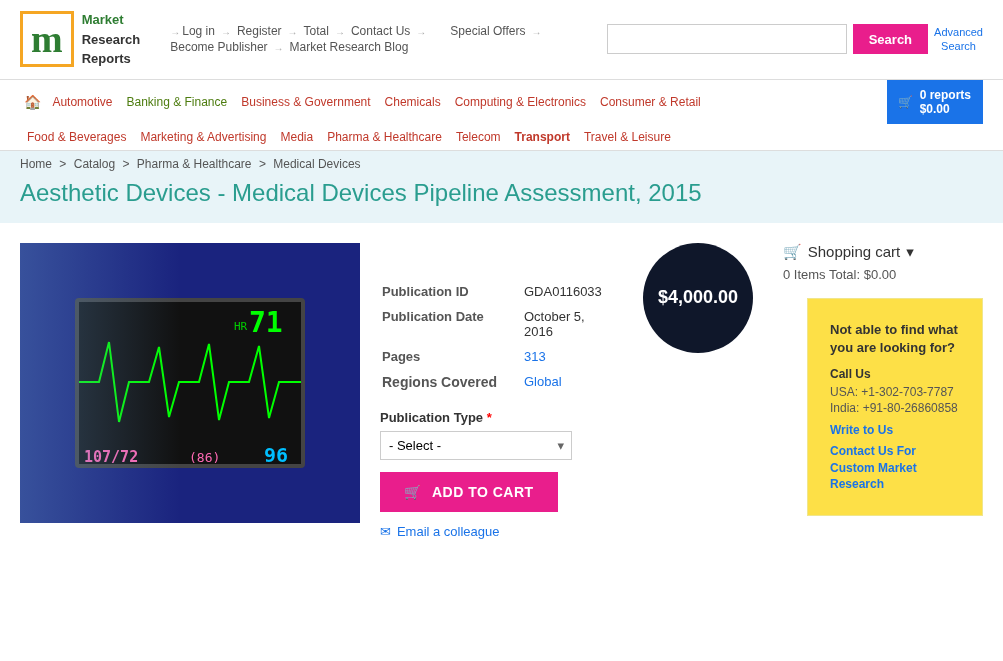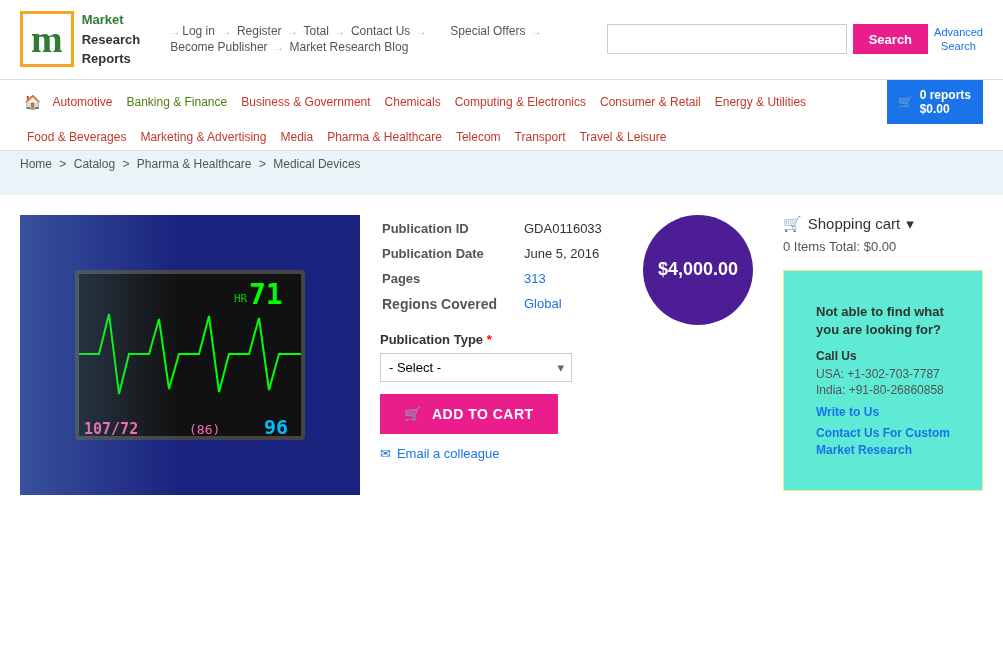--- a/index.html
+++ b/index.html
@@ -46,50 +46,50 @@
 
 <div style="background:#fff;padding:0 20px;border-bottom:1px solid #ddd;">
   <div style="display:flex;align-items:center;flex-wrap:wrap;">
     <span style="color:#888;font-size:14px;padding:6px 4px;">🏠</span>
     <a href="#" style="color:#c0392b;font-size:12px;text-decoration:none;padding:6px 7px;">Automotive</a>
     <a href="#" style="color:#4d7c0f;font-size:12px;text-decoration:none;padding:6px 7px;">Banking &amp; Finance</a>
     <a href="#" style="color:#c0392b;font-size:12px;text-decoration:none;padding:6px 7px;">Business &amp; Government</a>
     <a href="#" style="color:#c0392b;font-size:12px;text-decoration:none;padding:6px 7px;">Chemicals</a>
     <a href="#" style="color:#c0392b;font-size:12px;text-decoration:none;padding:6px 7px;">Computing &amp; Electronics</a>
     <a href="#" style="color:#c0392b;font-size:12px;text-decoration:none;padding:6px 7px;">Consumer &amp; Retail</a>
-    <a href="#" style="color:#c0392b;font-size:12px;text-decoration:none;padding:6px 7px;">Energy &amp; Utilities</a>
     <div style="background:#1a73e8;color:#fff;padding:8px 12px;margin-left:auto;display:flex;align-items:center;gap:6px;font-size:12px;font-weight:bold;cursor:pointer;white-space:nowrap;">
       <span>🛒</span>
       <div>
         <div>0 reports</div>
         <div>$0.00</div>
       </div>
     </div>
   </div>
   <div style="display:flex;flex-wrap:wrap;">
     <a href="#" style="color:#c0392b;font-size:12px;text-decoration:none;padding:6px 7px;">Food &amp; Beverages</a>
     <a href="#" style="color:#c0392b;font-size:12px;text-decoration:none;padding:6px 7px;">Marketing &amp; Advertising</a>
     <a href="#" style="color:#c0392b;font-size:12px;text-decoration:none;padding:6px 7px;">Media</a>
     <a href="#" style="color:#c0392b;font-size:12px;text-decoration:none;padding:6px 7px;">Pharma &amp; Healthcare</a>
     <a href="#" style="color:#c0392b;font-size:12px;text-decoration:none;padding:6px 7px;">Telecom</a>
-    <a href="#" style="color:#c0392b;font-size:12px;text-decoration:none;padding:6px 7px;">Transport</a>
+    <a href="#" style="color:#c0392b;font-size:12px;text-decoration:none;padding:6px 7px;font-weight:bold;">Transport</a>
     <a href="#" style="color:#c0392b;font-size:12px;text-decoration:none;padding:6px 7px;">Travel &amp; Leisure</a>
   </div>
 </div>
 
 <div style="background:#e8f4f8;padding:6px 20px 16px;">
   <div style="font-size:12px;color:#555;margin-bottom:8px;">
     <a href="#" style="color:#555;text-decoration:none;">Home</a>
     <span style="margin:0 4px;">&gt;</span>
     <a href="#" style="color:#555;text-decoration:none;">Catalog</a>
     <span style="margin:0 4px;">&gt;</span>
     <a href="#" style="color:#555;text-decoration:none;">Pharma &amp; Healthcare</a>
     <span style="margin:0 4px;">&gt;</span>
     <span style="color:#555;">Medical Devices</span>
   </div>
+  <h1 style="font-size:24px;color:#2a9d8f;font-weight:normal;">Aesthetic Devices - Medical Devices Pipeline Assessment, 2015</h1>
 </div>
 
 <div style="display:flex;gap:20px;padding:20px;background:#fff;align-items:flex-start;">
 
   <div style="width:340px;flex-shrink:0;">
     <div style="width:340px;height:280px;background:#1a237e;position:relative;overflow:hidden;">
 
       <div style="position:absolute;left:50%;top:50%;transform:translate(-50%,-50%);width:230px;height:170px;background:#111;border:4px solid #444;border-radius:4px;overflow:hidden;">
 
         <svg width="230" height="170" style="position:absolute;top:0;left:0;">
@@ -99,30 +99,30 @@
           <text x="5" y="160" fill="#ff69b4" font-size="15" font-family="monospace" font-weight="bold">107/72</text>
           <text x="110" y="160" fill="#ff69b4" font-size="13" font-family="monospace">(86)</text>
           <text x="185" y="160" fill="#00bfff" font-size="20" font-family="monospace" font-weight="bold">96</text>
         </svg>
       </div>
 
       <div style="position:absolute;left:0;top:0;width:160px;height:280px;background:linear-gradient(to right,rgba(100,150,200,0.4),transparent);"></div>
     </div>
   </div>
 
-  <div style="flex:1;">
+  <div style="flex:1;margin-top:35px;">
     <table style="margin-bottom:14px;">
       <tbody>
           <tr>
         <td style="color:#555;font-weight:bold;font-size:13px;padding:4px 8px 4px 0;width:140px;vertical-align:top;">Publication ID</td>
         <td style="font-size:13px;padding:4px 0;">GDA0116033</td>
       </tr>
       <tr>
         <td style="color:#555;font-weight:bold;font-size:13px;padding:4px 8px 4px 0;vertical-align:top;">Publication Date</td>
-        <td style="font-size:13px;padding:4px 0;">June 5, 2016</td>
+        <td style="font-size:13px;padding:4px 0;">October 5, 2016</td>
       </tr>
       <tr>
         <td style="color:#555;font-weight:bold;font-size:13px;padding:4px 8px 4px 0;vertical-align:top;">Pages</td>
         <td style="font-size:13px;padding:4px 0;color:#1a73e8;">313</td>
       </tr>
       <tr>
         <td style="color:#555;font-weight:bold;font-size:14px;padding:4px 8px 4px 0;vertical-align:top;">Regions Covered</td>
         <td style="font-size:13px;padding:4px 0;color:#1a73e8;">Global</td>
       </tr>
     </tbody>
@@ -146,38 +146,38 @@
       </button>
     </div>
 
     <a href="#" style="color:#1a73e8;font-size:13px;text-decoration:none;display:flex;align-items:center;gap:6px;">
       <span>✉</span>
       <span>Email a colleague</span>
     </a>
   </div>
 
   <div style="display:flex;flex-direction:column;align-items:center;margin:0 10px;flex-shrink:0;">
-    <div style="width:110px;height:110px;border-radius:50%;background:#4c1d95;display:flex;align-items:center;justify-content:center;color:#fff;font-size:18px;font-weight:bold;text-align:center;">
+    <div style="width:110px;height:110px;border-radius:50%;background:#0f172a;display:flex;align-items:center;justify-content:center;color:#fff;font-size:18px;font-weight:bold;text-align:center;">
       <span>$4,000.00</span>
     </div>
   </div>
 
   <div style="width:200px;flex-shrink:0;">
     <div style="margin-bottom:16px;">
       <div style="display:flex;align-items:center;gap:6px;font-size:15px;color:#333;margin-bottom:6px;cursor:pointer;">
         <span>🛒</span>
         <span>Shopping cart</span>
         <span>▾</span>
       </div>
       <div style="font-size:13px;color:#555;">
         <span>0 Items</span><span>  </span><span>Total: $0.00</span>
       </div>
     </div>
 
-    <div style="background:#5eead4;border:1px solid #f0e68c;padding:32px;font-size:12px;">
+    <div style="background:#fde047;border:1px solid #f0e68c;padding:22px;font-size:12px;margin-left:24px;">
       <h3 style="font-size:13px;color:#333;margin-bottom:10px;font-weight:bold;line-height:1.4;">Not able to find what you are looking for?</h3>
       <div style="font-weight:bold;color:#333;margin-bottom:4px;">Call Us</div>
       <div style="color:#555;margin-bottom:2px;">USA: +1-302-703-7787</div>
       <div style="color:#555;margin-bottom:8px;">India: +91-80-26860858</div>
       <a href="#" style="color:#1a73e8;font-weight:bold;display:block;margin-bottom:6px;text-decoration:none;">Write to Us</a>
       <a href="#" style="color:#1a73e8;font-weight:bold;text-decoration:none;line-height:1.4;">Contact Us For Custom Market Research</a>
     </div>
   </div>
 
 </div>

